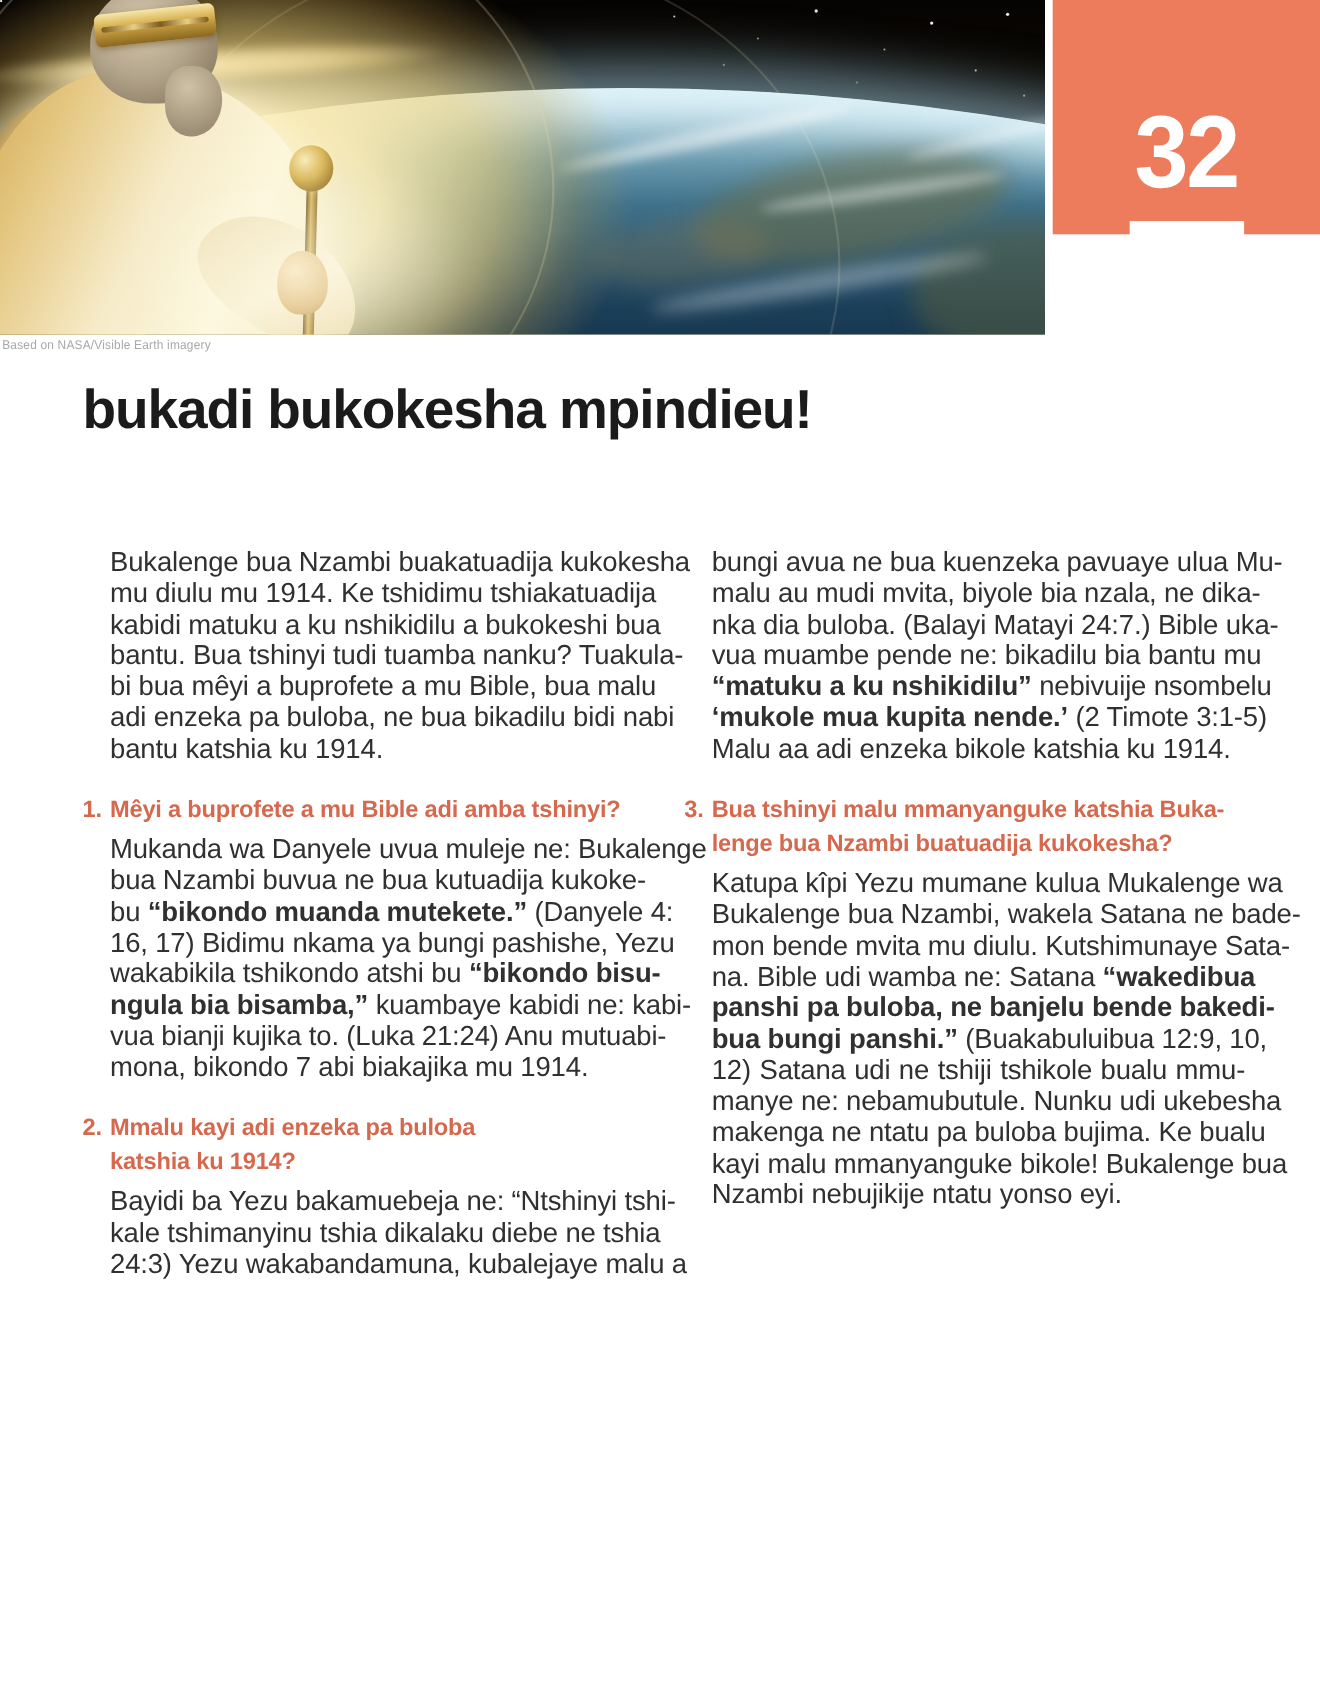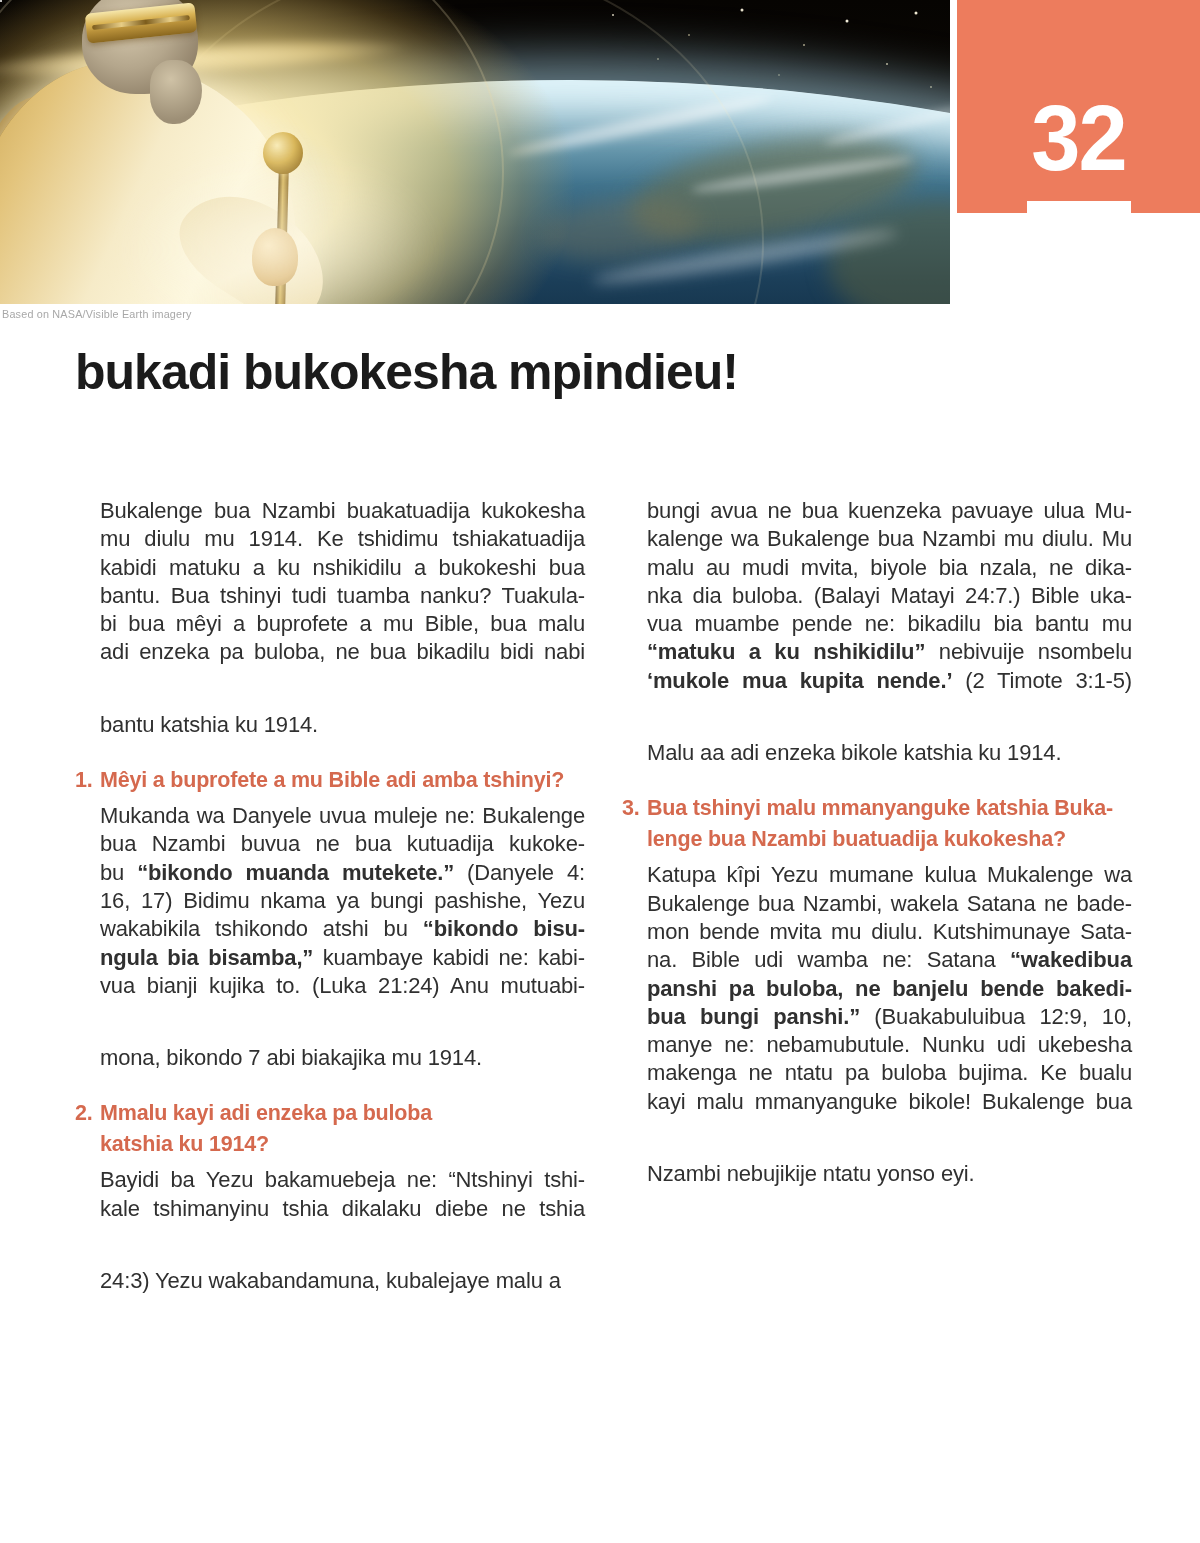--- a/index.html
+++ b/index.html
@@ -81,23 +81,23 @@
     letter-spacing:-2px;transform:scaleX(.95);transform-origin:center top;}
   .badge .bar{width:104px;height:13px;background:#ffffff;margin:16px auto 0;}
   
   .caption{position:absolute;left:2px;top:308px;font-size:11.5px;color:var(--caption);
     letter-spacing:.2px;transform:scaleX(.94);transform-origin:left top;}
   .title{position:absolute;left:75px;top:344px;font-size:50px;line-height:57px;font-weight:bold;
     color:#1b1b1b;letter-spacing:-1px;}
   
   .content{position:absolute;left:75px;top:497px;width:1057px;display:flex;gap:37px;}
   .col{width:510px;}
-  .para{padding-left:25px;color:var(--body-text);font-size:22px;letter-spacing:-.15px;}
+  .para{padding-left:25px;color:var(--body-text);font-size:25px;letter-spacing:-.15px;}
   .para .line{line-height:28.3px;height:28.3px;text-align:justify;text-align-last:justify;text-justify:inter-word;white-space:nowrap;}
-  .para .line.last{text-align-last:left;margin-top:44px;}
+  .para .line.last{text-align-last:left;}
   .para b{font-weight:bold;}
   .heading{display:grid;grid-template-columns:25px 1fr;margin:26px 0 6px;color:var(--heading);
     font-weight:bold;font-size:21.5px;letter-spacing:-.2px;}
   .heading .hline{line-height:31px;}
   .heading .hnum{line-height:31px;}
 </style>
 </head>
 <body>
 
 <div class="hero">
@@ -175,21 +175,20 @@
       </div>
       <div class="para">
         <div class="line"><span>Bayidi ba Yezu bakamuebeja ne: “Ntshinyi tshi-</span></div>
         <div class="line"><span>kale tshimanyinu tshia dikalaku diebe ne tshia</span></div>
         <div class="line last"><span>24:3) Yezu wakabandamuna, kubalejaye malu a</span></div>
       </div>
     </div>
     <div class="col">
       <div class="para">
         <div class="line"><span>bungi avua ne bua kuenzeka pavuaye ulua Mu-</span></div>
-        <div class="line"><span>kalenge wa Bukalenge bua Nzambi mu diulu. Mu</span></div>
         <div class="line"><span>malu au mudi mvita, biyole bia nzala, ne dika-</span></div>
         <div class="line"><span>nka dia buloba. (Balayi Matayi 24:7.) Bible uka-</span></div>
         <div class="line"><span>vua muambe pende ne: bikadilu bia bantu mu</span></div>
         <div class="line"><b>“matuku a ku nshikidilu”</b><span> nebivuije nsombelu</span></div>
         <div class="line"><b>‘mukole mua kupita nende.’</b><span> (2 Timote 3:1-5)</span></div>
         <div class="line last"><span>Malu aa adi enzeka bikole katshia ku 1914.</span></div>
       </div>
       <div class="heading">
         <div class="hnum">3.</div>
         <div class="htext">
@@ -197,19 +196,20 @@
           <div class="hline">lenge bua Nzambi buatuadija kukokesha?</div>
         </div>
       </div>
       <div class="para">
         <div class="line"><span>Katupa kîpi Yezu mumane kulua Mukalenge wa</span></div>
         <div class="line"><span>Bukalenge bua Nzambi, wakela Satana ne bade-</span></div>
         <div class="line"><span>mon bende mvita mu diulu. Kutshimunaye Sata-</span></div>
         <div class="line"><span>na. Bible udi wamba ne: Satana </span><b>“wakedibua</b></div>
         <div class="line"><b>panshi pa buloba, ne banjelu bende bakedi-</b></div>
         <div class="line"><b>bua bungi panshi.”</b><span> (Buakabuluibua 12:9, 10,</span></div>
+        <div class="line"><span>12) Satana udi ne tshiji tshikole bualu mmu-</span></div>
         <div class="line"><span>manye ne: nebamubutule. Nunku udi ukebesha</span></div>
         <div class="line"><span>makenga ne ntatu pa buloba bujima. Ke bualu</span></div>
         <div class="line"><span>kayi malu mmanyanguke bikole! Bukalenge bua</span></div>
         <div class="line last"><span>Nzambi nebujikije ntatu yonso eyi.</span></div>
       </div>
     </div>
   </div>
 
 </body></html>

